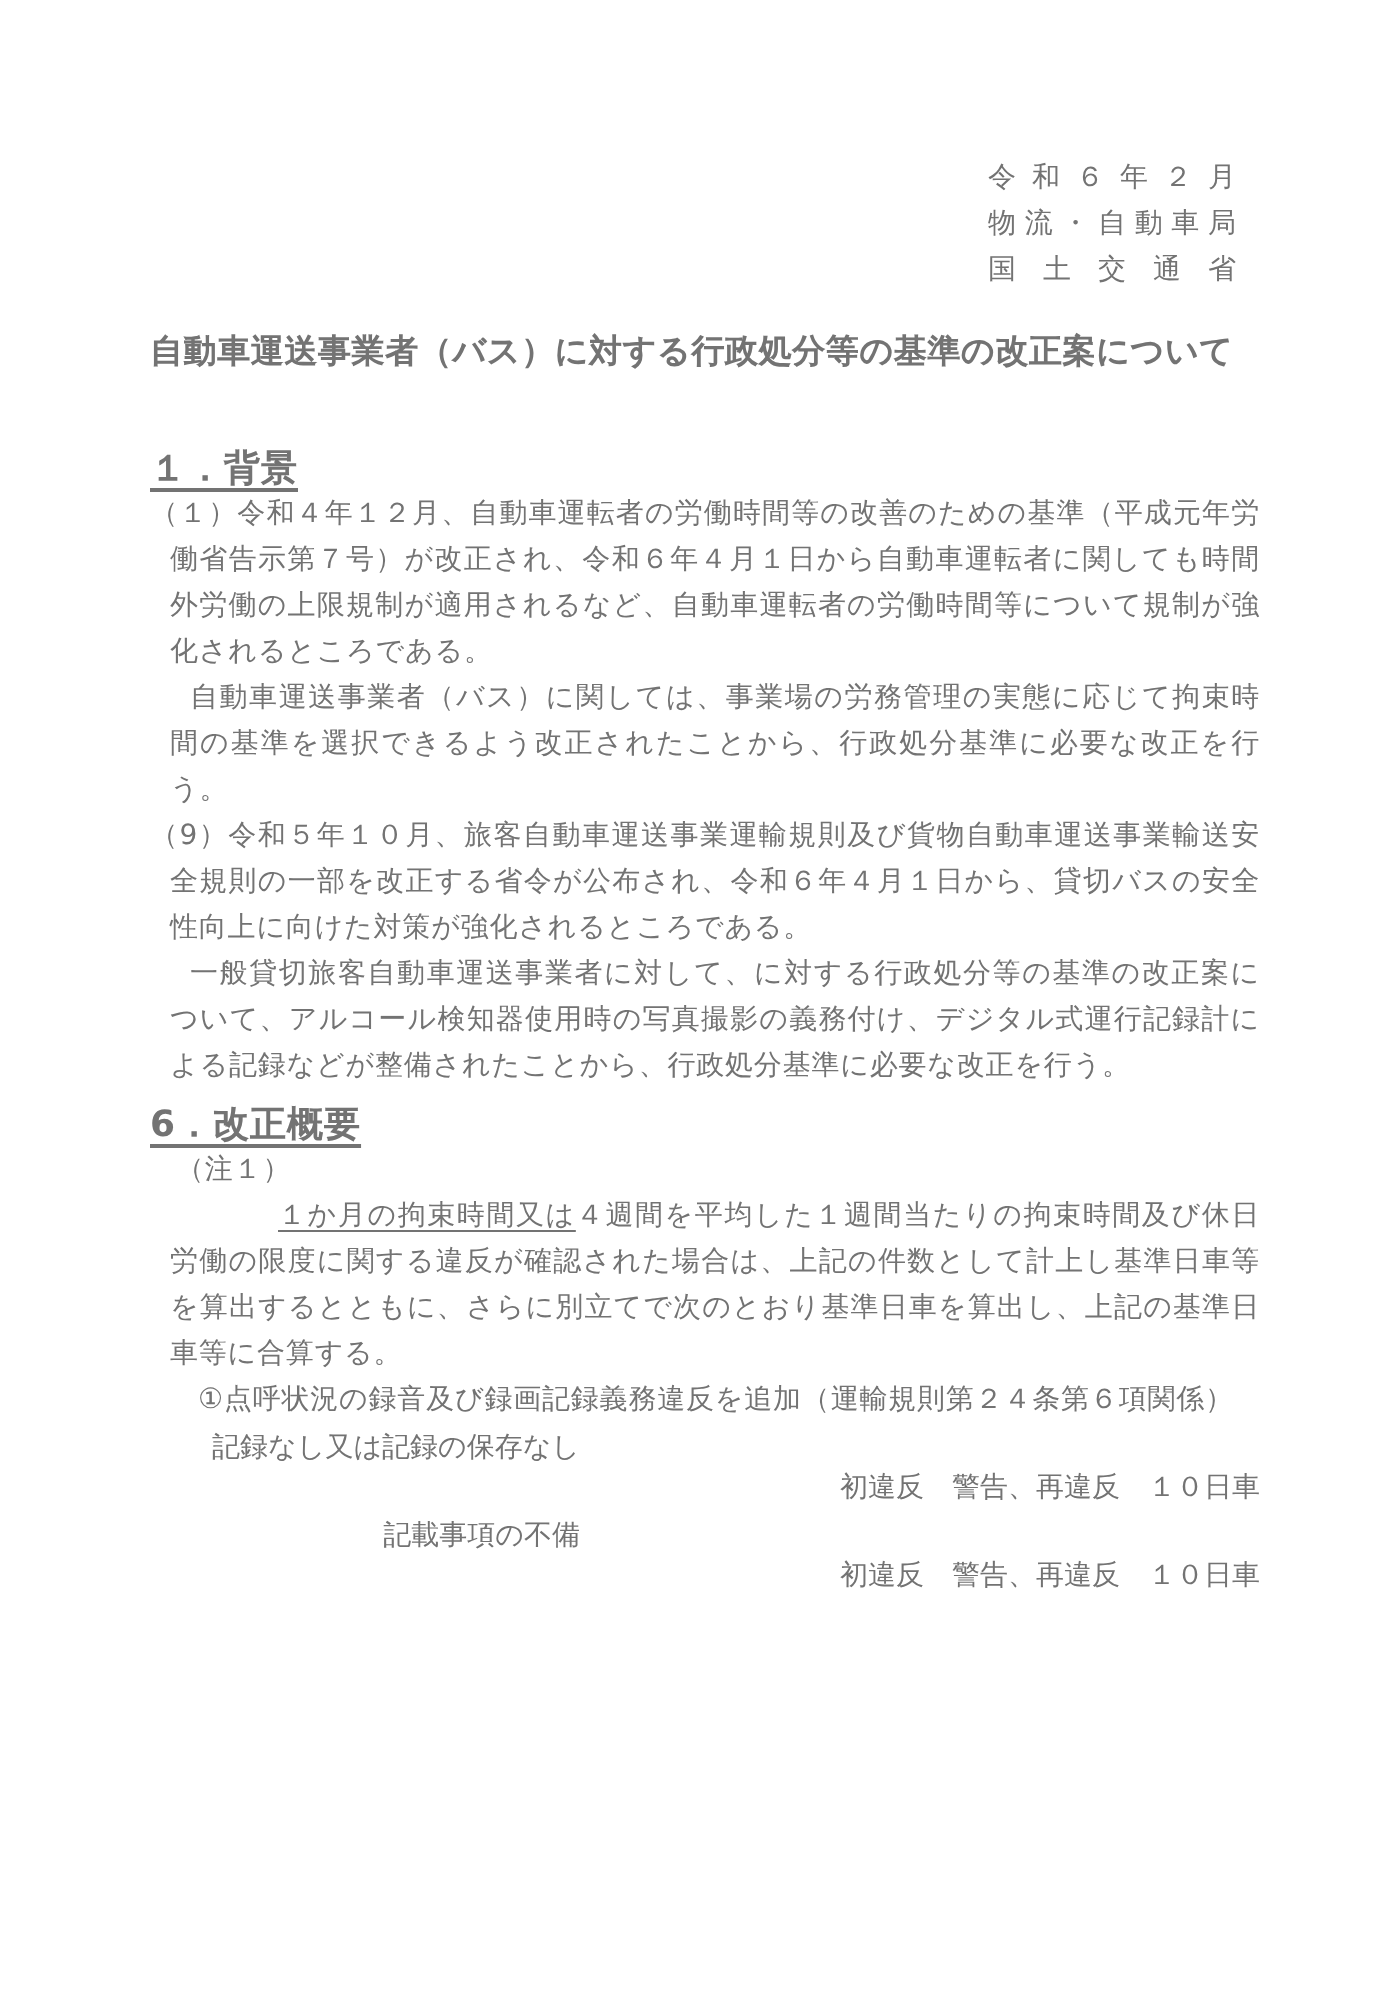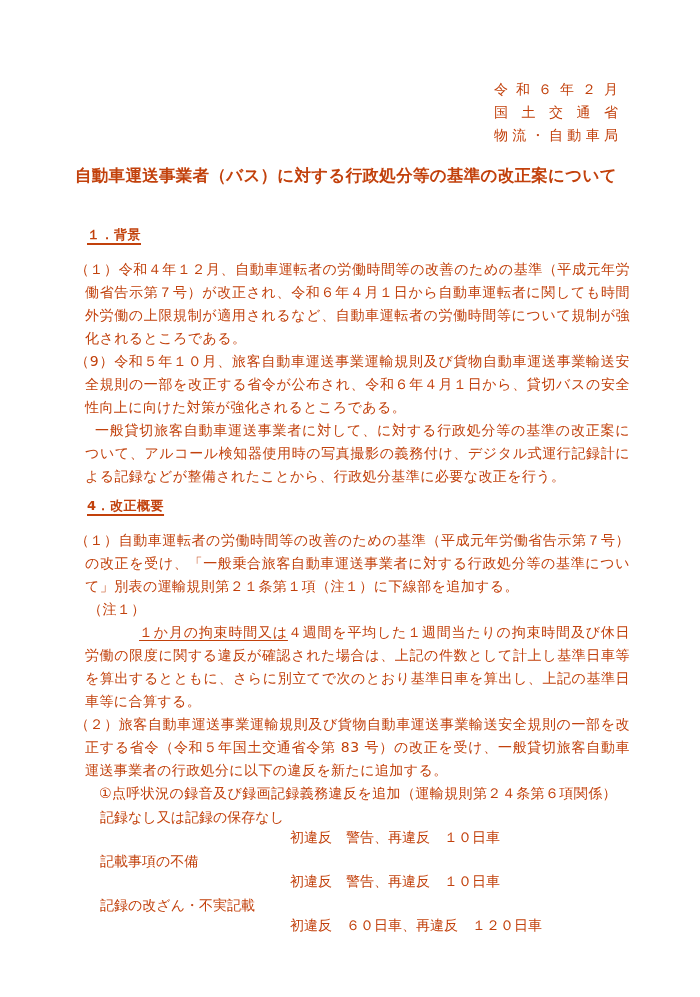--- a/index.html
+++ b/index.html
@@ -2,21 +2,21 @@
 <html><head>
 <meta charset="utf-8">
 <style>
   html, body { margin: 0; padding: 0; background: #ffffff; }
   .page {
     position: relative;
     width: 700px;
     height: 997px;
     box-sizing: border-box;
     background: #ffffff;
-    color: #c2410c;
+    color: #737373;
     font-family: "DejaVu Sans", sans-serif;
     font-size: 14px;
     line-height: 23px;
     padding: 78px 70px 0 75px;
     overflow: hidden;
   }
   
   .doc-header {
     width: 124px;
     margin-left: auto;
@@ -30,23 +30,23 @@
     font-size: 16.5px;
     font-weight: bold;
     text-align: center;
     margin: 16px 16px 0 0;
     line-height: 26px;
     letter-spacing: 0.3px;
     white-space: nowrap;
   }
 
   .sec-heading {
-    font-size: 13px;
+    font-size: 18px;
     font-weight: bold;
-    margin: 12px;
+    margin: 0;
     line-height: 23px;
     letter-spacing: 0.5px;
   }
   .sec-heading .hu {
     text-decoration: underline;
     text-decoration-thickness: 1.5px;
     text-underline-offset: 4px;
   }
   .sec1-heading { margin-top: 34px; }
   .sec2-heading { margin-top: 6px; }
@@ -58,60 +58,55 @@
   p.note-body { margin-left: 10px; text-indent: 10px; }
   p.sub-item  { margin-left: 24px; }
 
   .u {
     text-decoration: underline;
     text-decoration-thickness: 1px;
     text-underline-offset: 3px;
     margin-left: 44px;
   }
 
-  .vtable { margin-left: 25px; }
+  .vtable { margin-left: 25px; text-align: right; }
   .vrow { display: flex; line-height: 24px; }
   .vlabel { width: 190px; flex: 0 0 auto; }
   .vvalue { flex: 1 1 auto; margin-top: 20px; }
 </style>
 </head>
 <body>
 
 <div class="page">
 
   <div class="doc-header">
     <div class="hline">令和６年２月</div>
+    <div class="hline">物流・自動車局</div>
     <div class="hline">国土交通省</div>
-    <div class="hline">物流・自動車局</div>
   </div>
 
   <h1 class="doc-title">自動車運送事業者（バス）に対する行政処分等の基準の改正案について</h1>
 
   <h2 class="sec-heading sec1-heading"><span class="hu">１．背景</span></h2>
 
   <p class="item">（１）令和４年１２月、自動車運転者の労働時間等の改善のための基準（平成元年労働省告示第７号）が改正され、令和６年４月１日から自動車運転者に関しても時間外労働の上限規制が適用されるなど、自動車運転者の労働時間等について規制が強化されるところである。</p>
+  <p class="inner">自動車運送事業者（バス）に関しては、事業場の労務管理の実態に応じて拘束時間の基準を選択できるよう改正されたことから、行政処分基準に必要な改正を行う。</p>
   <p class="item">（9）令和５年１０月、旅客自動車運送事業運輸規則及び貨物自動車運送事業輸送安全規則の一部を改正する省令が公布され、令和６年４月１日から、貸切バスの安全性向上に向けた対策が強化されるところである。</p>
   <p class="inner">一般貸切旅客自動車運送事業者に対して、に対する行政処分等の基準の改正案について、アルコール検知器使用時の写真撮影の義務付け、デジタル式運行記録計による記録などが整備されたことから、行政処分基準に必要な改正を行う。</p>
 
-  <h2 class="sec-heading sec2-heading"><span class="hu">4．改正概要</span></h2>
+  <h2 class="sec-heading sec2-heading"><span class="hu">6．改正概要</span></h2>
 
-  <p class="item">（１）自動車運転者の労働時間等の改善のための基準（平成元年労働省告示第７号）の改正を受け、「一般乗合旅客自動車運送事業者に対する行政処分等の基準について」別表の運輸規則第２１条第１項（注１）に下線部を追加する。</p>
   <p class="note-label">（注１）</p>
   <p class="note-body"><span class="u">１か月の拘束時間又は</span><span>４週間を平均した１週間当たりの拘束時間及び休日労働の限度に関する違反が確認された場合は、上記の件数として計上し基準日車等を算出するとともに、さらに別立てで次のとおり基準日車を算出し、上記の基準日車等に合算する。</span></p>
-  <p class="item">（２）旅客自動車運送事業運輸規則及び貨物自動車運送事業輸送安全規則の一部を改正する省令（令和５年国土交通省令第 83 号）の改正を受け、一般貸切旅客自動車運送事業者の行政処分に以下の違反を新たに追加する。</p>
   <p class="sub-item">①点呼状況の録音及び録画記録義務違反を追加（運輸規則第２４条第６項関係）</p>
 
   <div class="vtable">
     <div class="vrow">
       <span class="vlabel">記録なし又は記録の保存なし</span>
       <span class="vvalue">初違反　警告、再違反　１０日車</span>
     </div>
     <div class="vrow">
       <span class="vlabel">記載事項の不備</span>
       <span class="vvalue">初違反　警告、再違反　１０日車</span>
     </div>
-    <div class="vrow">
-      <span class="vlabel">記録の改ざん・不実記載</span>
-      <span class="vvalue">初違反　６０日車、再違反　１２０日車</span>
-    </div>
   </div>
 
 </div>
 
 </body></html>

